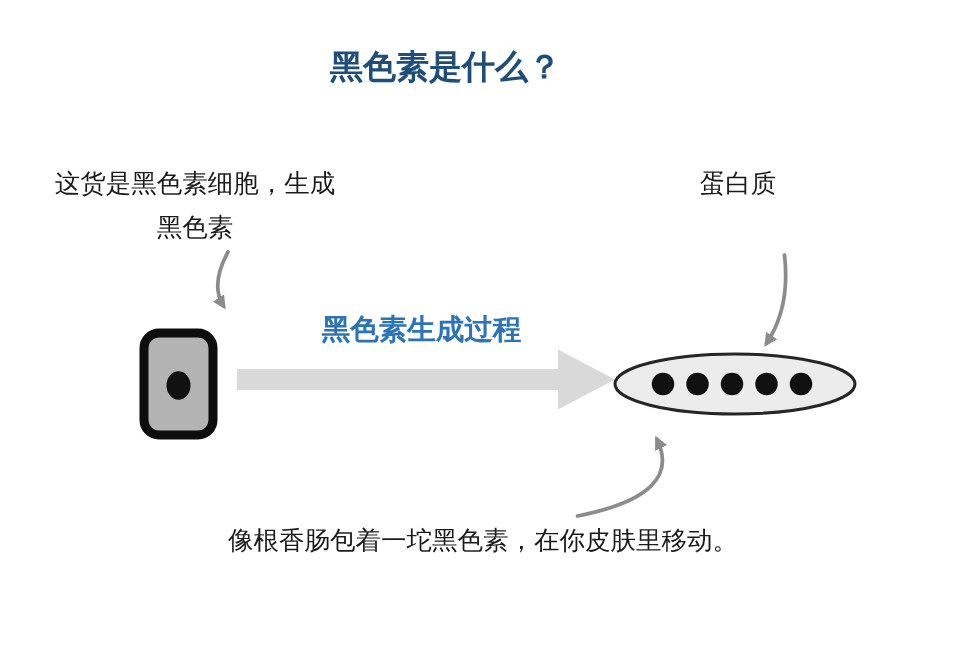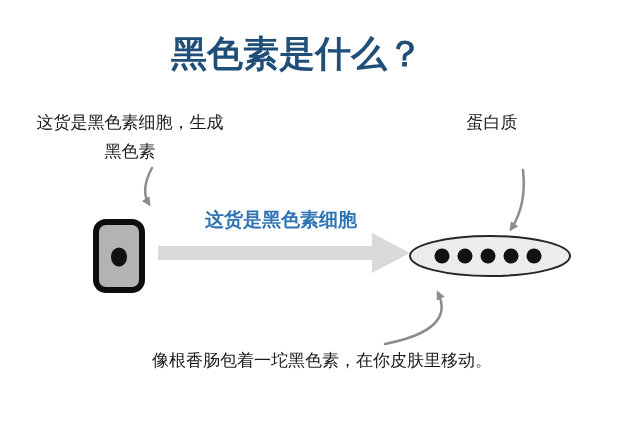--- a/index.html
+++ b/index.html
@@ -19,21 +19,21 @@
     position: absolute;
     left: 0;
     top: 0;
   }
   .title {
     position: absolute;
     left: 297px;
     top: 30px;
     transform: translateX(-50%);
     margin: 0;
-    font-size: 36px;
+    font-size: 22px;
     font-weight: bold;
     color: #1F4E79;
     white-space: nowrap;
   }
   .note {
     position: absolute;
     transform: translateX(-50%);
     text-align: center;
     font-size: 17px;
     line-height: 29px;
@@ -95,19 +95,19 @@
 
   <div class="note note-left">
     <div>这货是黑色素细胞，生成</div>
     <div>黑色素</div>
   </div>
 
   <div class="note note-right">
     <div>蛋白质</div>
   </div>
 
-  <div class="process-label">这货是黑色素细胞</div>
+  <div class="process-label">黑色素生成过程</div>
 
   <div class="note note-bottom">
     <div>像根香肠包着一坨黑色素，在你皮肤里移动。</div>
   </div>
 
 </div>
 
 </body></html>

